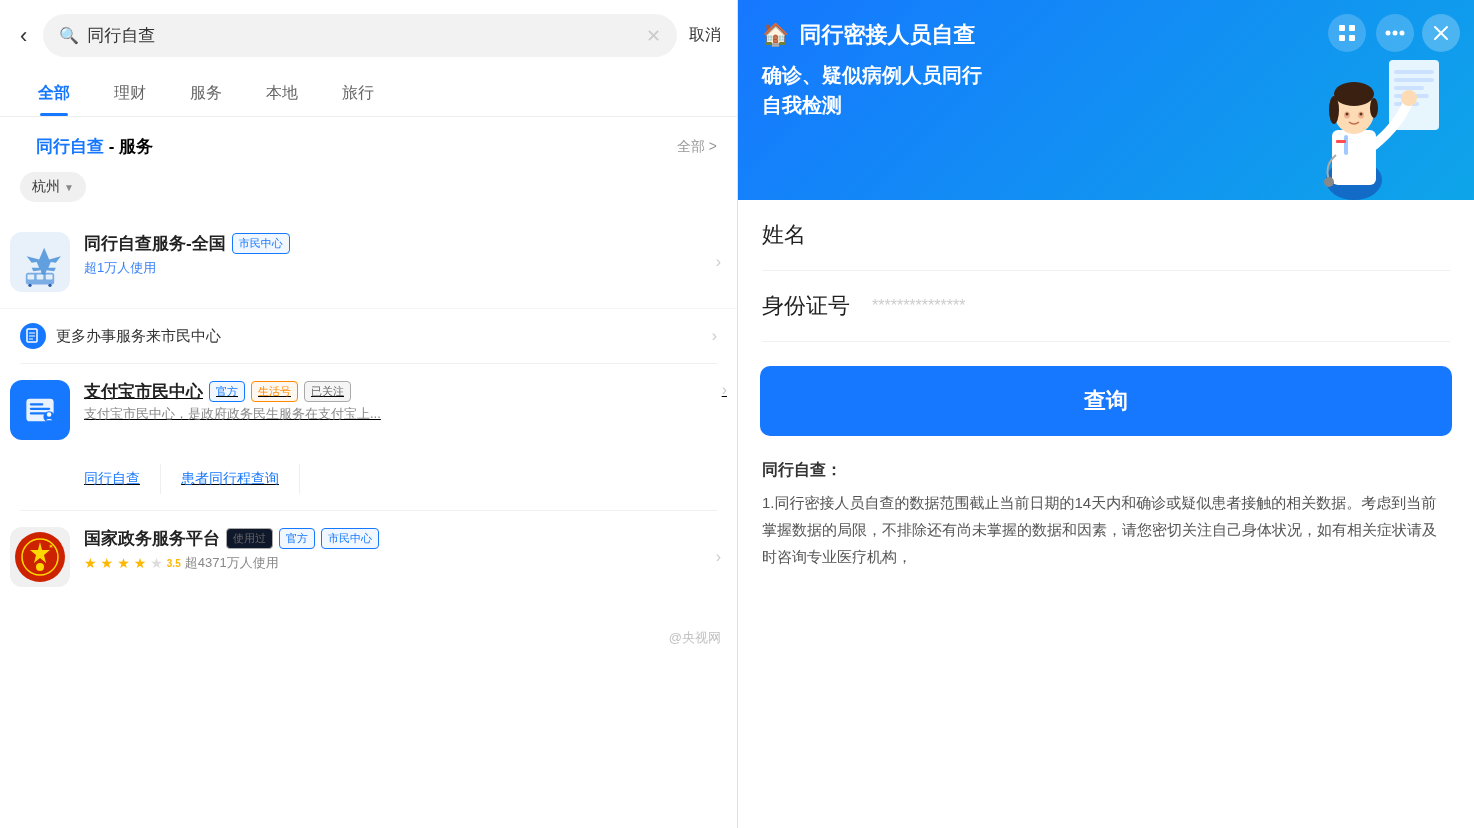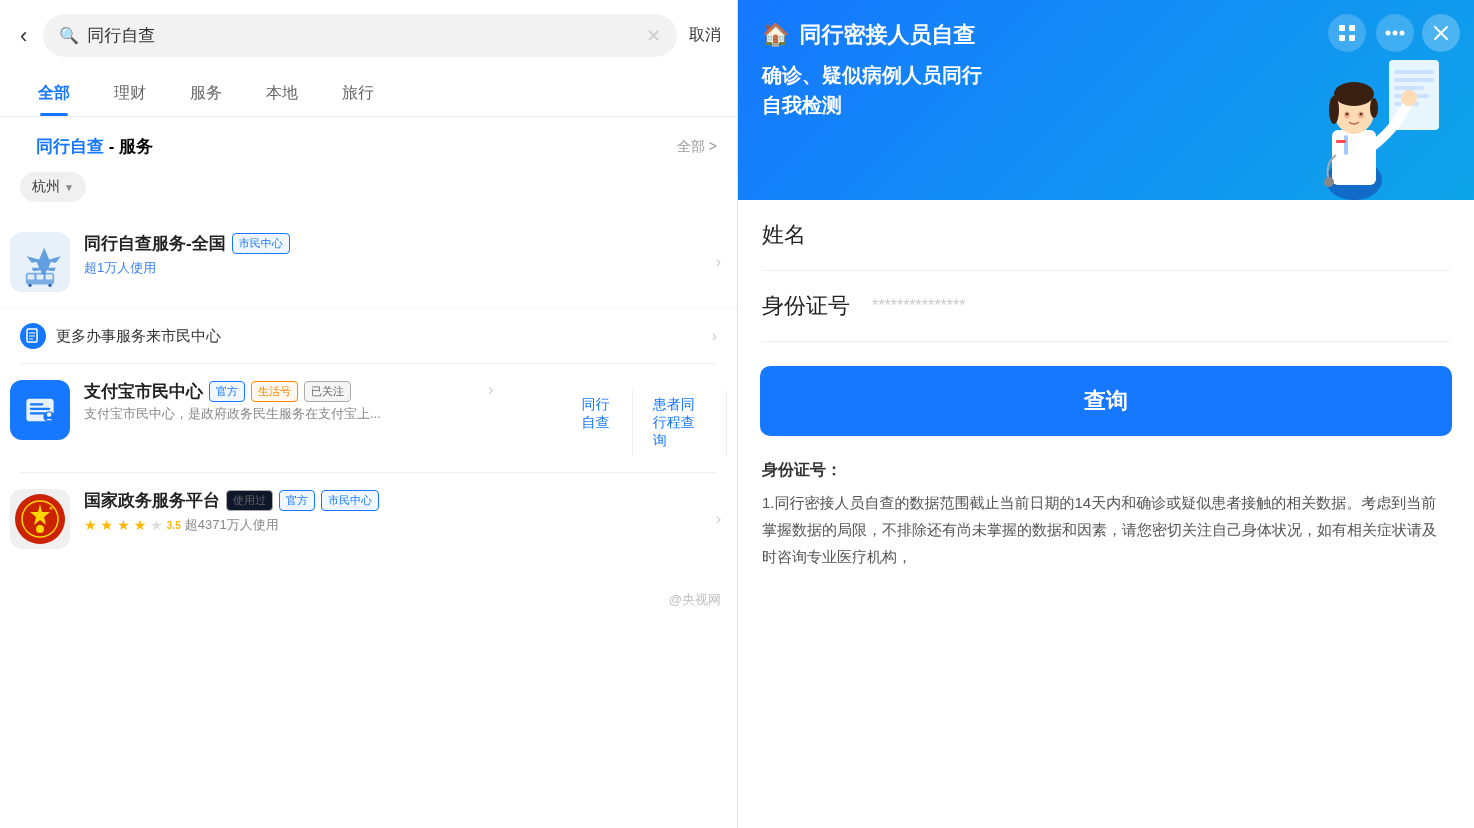--- a/index.html
+++ b/index.html
@@ -537,21 +537,21 @@
           <line x1="4" y1="8" x2="10" y2="8" stroke="#fff" stroke-width="1"></line>
           <line x1="4" y1="11" x2="8" y2="11" stroke="#fff" stroke-width="1"></line>
         </svg>
       </div>
       <span class="more-services-text">更多办事服务来市民中心</span>
       <span class="more-services-arrow">›</span>
     </div>
 
     <div class="divider"></div>
 
-    <div class="service-card" style="flex-direction: row; align-items: flex-start;">
+    <div class="service-card" style="flex-direction: column; align-items: flex-start; text-decoration: underline;">
       <div style="display:flex; align-items:flex-start; gap:14px; width:100%;">
         <div class="service-icon" style="background: #1677ff;">
           <svg width="44" height="44" viewBox="0 0 44 44">
             <circle cx="22" cy="22" r="22" fill="#1677ff"></circle>
             <rect x="10" y="12" width="24" height="20" rx="3" fill="white" opacity="0.9"></rect>
             <rect x="13" y="16" width="12" height="2" rx="1" fill="#1677ff"></rect>
             <rect x="13" y="20" width="18" height="2" rx="1" fill="#1677ff"></rect>
             <rect x="13" y="24" width="14" height="2" rx="1" fill="#1677ff"></rect>
             <circle cx="30" cy="28" r="5" fill="#1677ff"></circle>
             <circle cx="30" cy="26" r="2" fill="white"></circle>
@@ -695,16 +695,16 @@
     </div>
     <div class="form-field">
       <span class="field-label">身份证号</span>
       <span class="field-placeholder">***************</span>
     </div>
   </div>
 
   <div class="query-btn">查询</div>
 
   <div class="notes-section">
-    <div class="notes-title">身份证号：</div>
+    <div class="notes-title">同行自查：</div>
     <div class="notes-text">1.同行密接人员自查的数据范围截止当前日期的14天内和确诊或疑似患者接触的相关数据。考虑到当前掌握数据的局限，不排除还有尚未掌握的数据和因素，请您密切关注自己身体状况，如有相关症状请及时咨询专业医疗机构，</div>
   </div>
 </div>
 
 </body></html>

